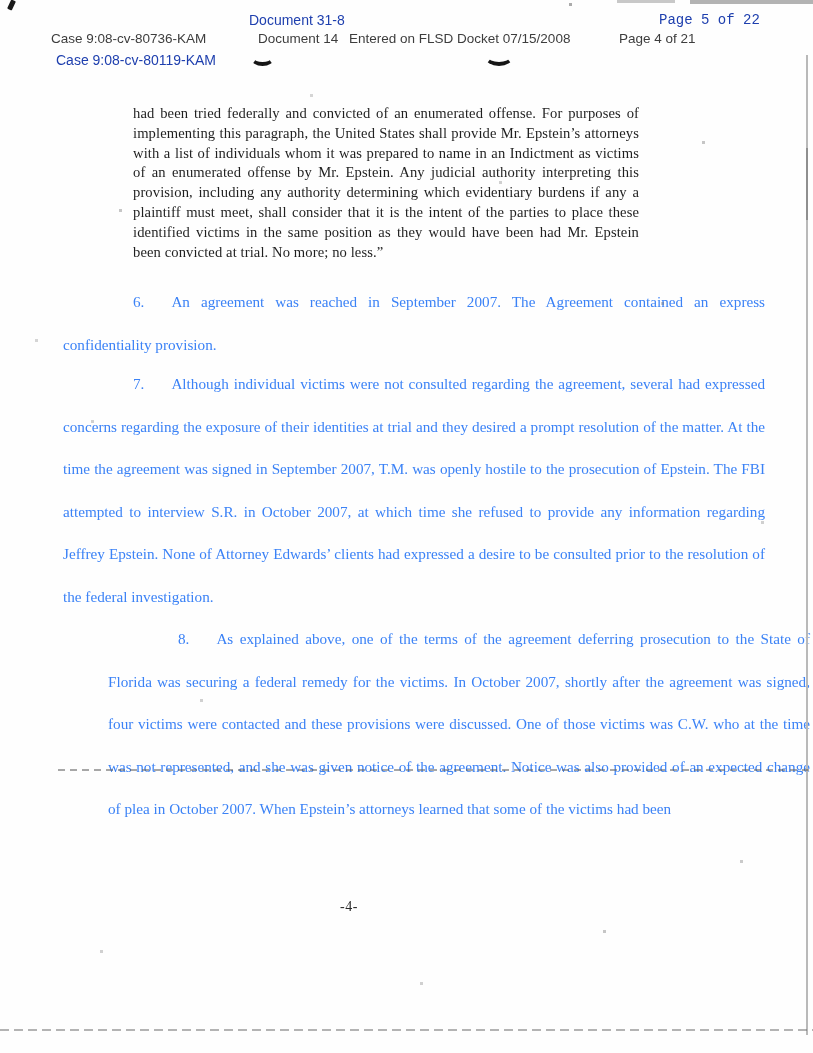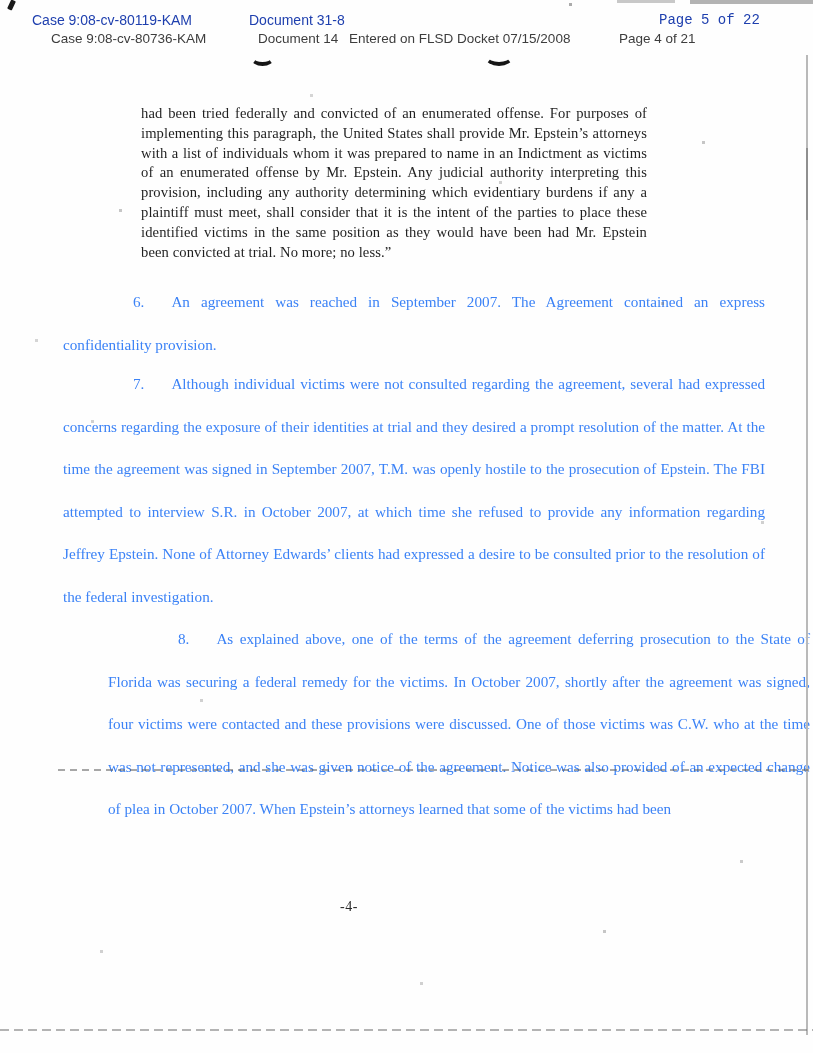--- a/index.html
+++ b/index.html
@@ -10,21 +10,21 @@
     background: #fefefe;
     overflow: hidden;
     font-family: "Liberation Serif", serif;
     color: #232323;
   }
 
   
   .stamp-row { position: absolute; top: 12px; left: 0; width: 813px; height: 20px;
     font-family: "Liberation Sans", sans-serif; font-size: 14px; color: #1e3fae; white-space: nowrap; }
   .stamp-row span { position: absolute; top: 0; }
-  .stamp-case   { left: 32px; }
+  .stamp-case   { left: 56px; margin-top: 40px; }
   .stamp-doc    { left: 249px; }
   .stamp-entered{ left: 390px; }
   .stamp-page   { left: 659px; font-family: Liberation Mono, monospace; }
 
   .scan-row { position: absolute; top: 31px; left: 0; width: 813px; height: 20px;
     font-family: Liberation Sans, sans-serif; font-size: 13.5px; color: #3d3d3d; white-space: nowrap; }
   .scan-row span { position: absolute; top: 0; }
   .scan-case   { left: 51px; }
   .scan-doc    { left: 258px; }
   .scan-entered{ left: 349px; }
@@ -33,21 +33,21 @@
   
   .arc { position: absolute; border: 3px solid transparent;
     border-bottom: 4px solid #161616; border-radius: 50%; }
   .arc-1 { left: 251px; top: 51px; width: 23px; height: 15px; }
   .arc-2 { left: 485px; top: 48px; width: 28px; height: 18px; }
 
   
   .quote-block {
     position: absolute; left: 133px; top: 104px; width: 506px;
     font-size: 14.6px; line-height: 19.8px; text-align: justify;
-    color: #1f1f1f; letter-spacing: 0.1px; margin-left: 8px;
+    color: #1f1f1f; letter-spacing: 0.1px;
   }
   .para {
     position: absolute; left: 63px; width: 702px;
     font-size: 15.2px; line-height: 42.6px; text-align: justify;
     text-indent: 70px; color: #3b82f6;
   }
   .para-6 { top: 281px; }
   .para-7 { top: 363px; }
   .para-8 { top: 618px; margin-left: 45px; }
   .pnum { margin-right: 27px; }

